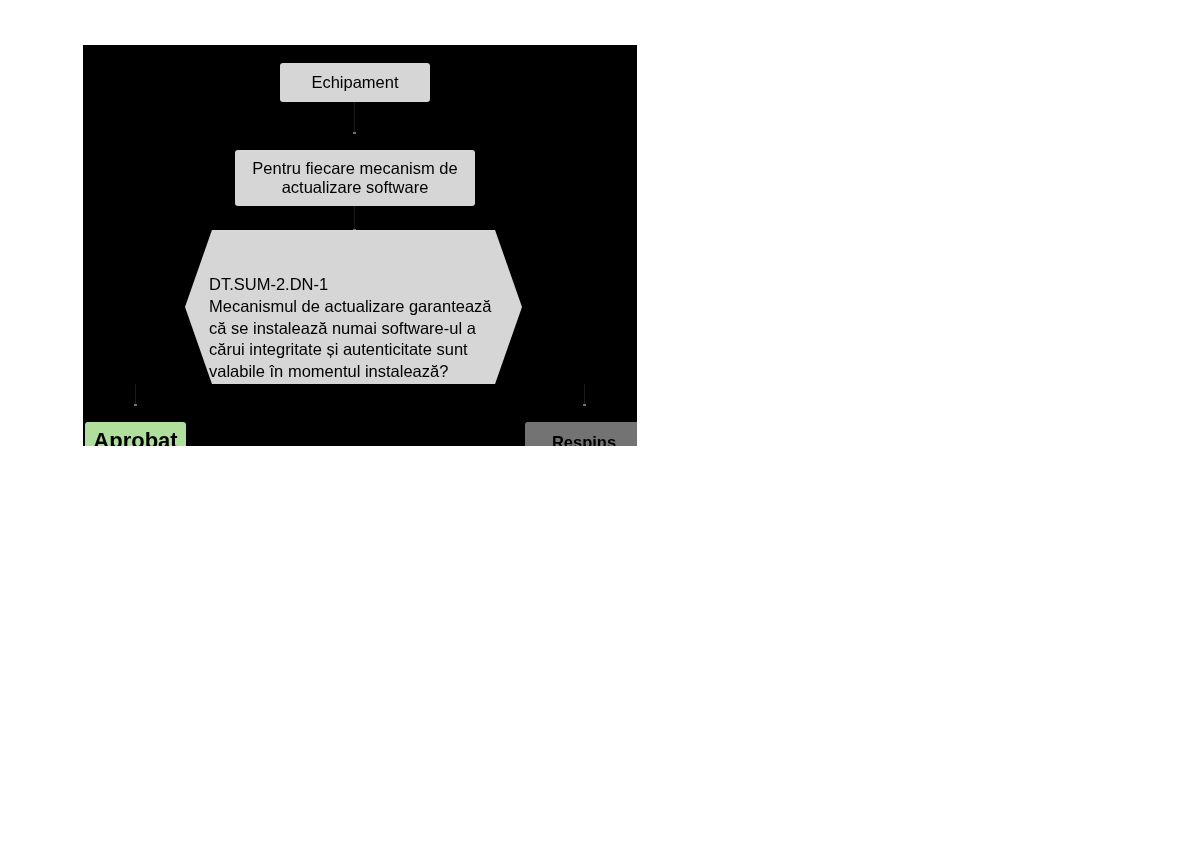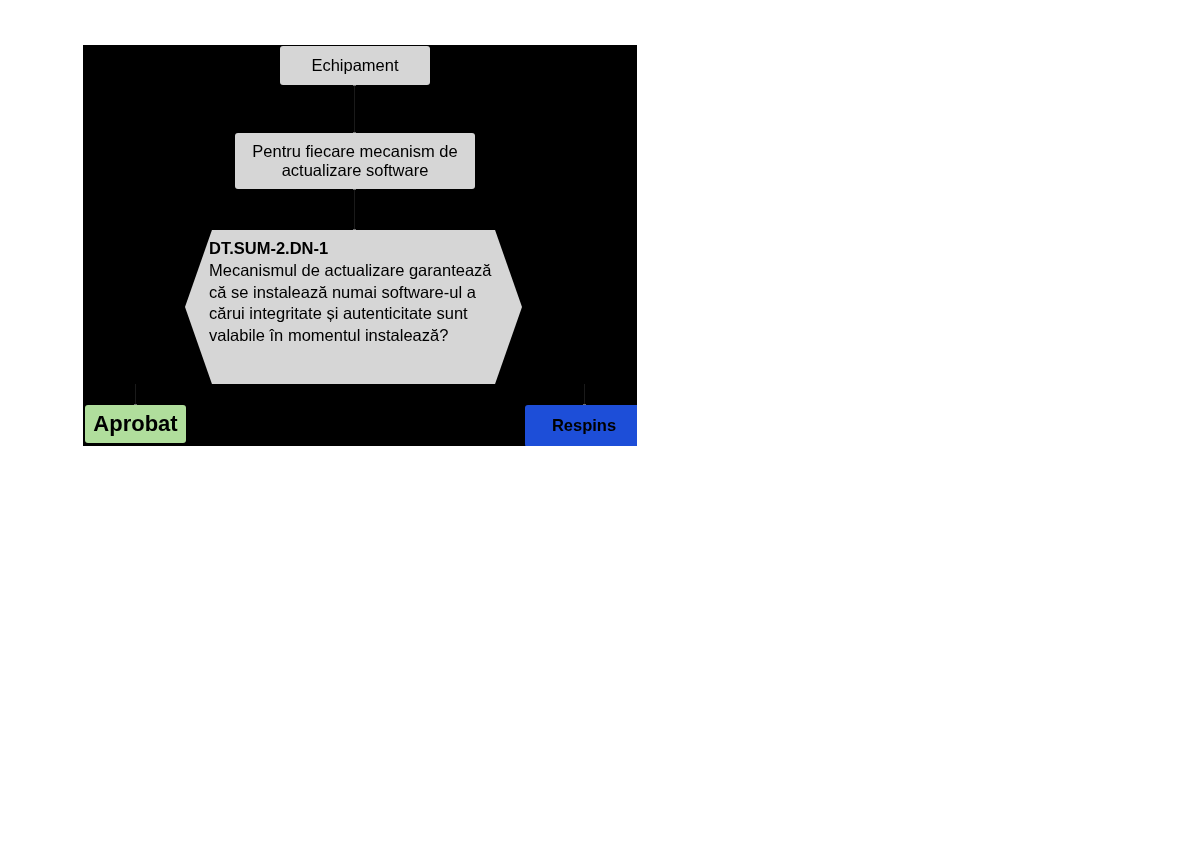--- a/index.html
+++ b/index.html
@@ -48,20 +48,21 @@
     align-items: center;
     justify-content: center;
     text-align: center;
     color: #000000;
     line-height: 1.18;
   }
 
   .rounded {
     border-radius: 3px;
     background: #d6d6d6;
+    margin-top: 17px;
   }
 
   
   #node-echipament {
     left: 197px;
     top: 1px;
     width: 150px;
     height: 39px;
     font-size: 16.5px;
   }
@@ -86,23 +87,24 @@
     padding: 8px 0 0 0;
   }
   #node-decision .decision-text {
     padding-left: 24px;
     padding-right: 18px;
     text-align: left;
     font-size: 16.5px;
     line-height: 1.30;
   }
   #node-decision .decision-title {
-    font-weight: bold;
+    font-weight: normal;
     display: block;
     margin-bottom: 1px;
+    margin-top: 36px;
   }
   #node-decision .decision-body {
     display: block;
   }
 
   #node-aprobat {
     left: 2px;
     top: 360px;
     width: 101px;
     height: 38px;
@@ -111,21 +113,21 @@
     background: #b0de9c;
   }
 
   #node-respins {
     left: 442px;
     top: 360px;
     width: 118px;
     height: 42px;
     font-size: 16.5px;
     font-weight: bold;
-    background: #1d4ed8;
+    background: #737373;
   }
 </style>
 </head>
 <body>
 
 <div id="flow-canvas">
 
   <div class="connector" style="left:271px; top:40px; height:48px;"></div>
   <div class="connector-tick" style="left:270px; top:39px;"></div>
   <div class="connector-tick" style="left:270px; top:87px;"></div>

